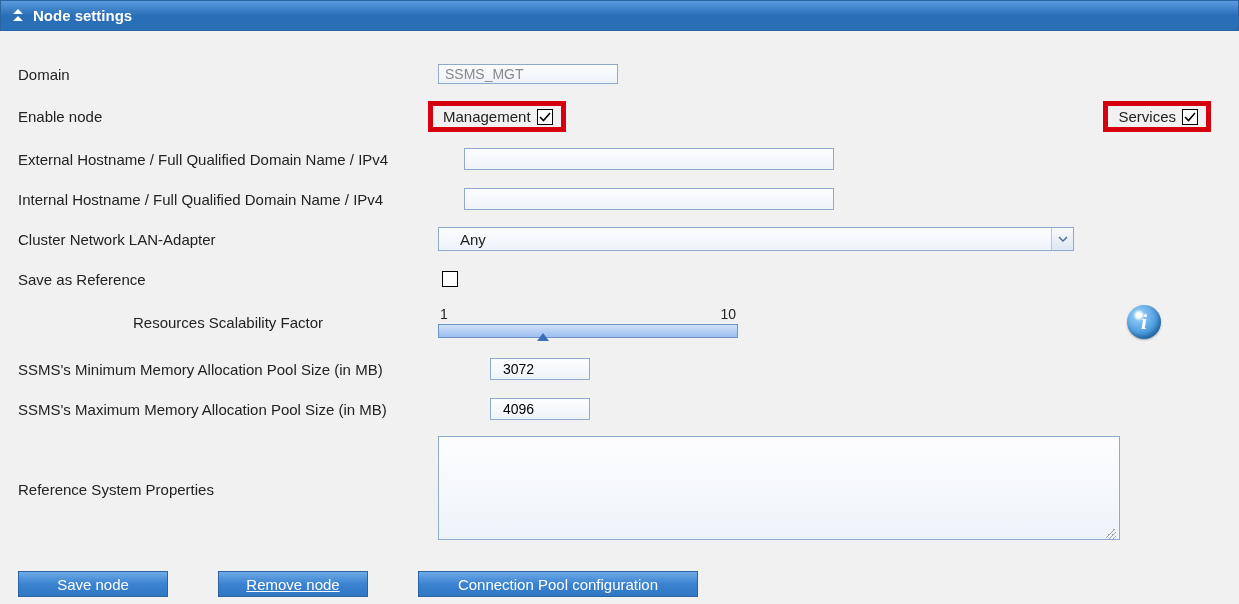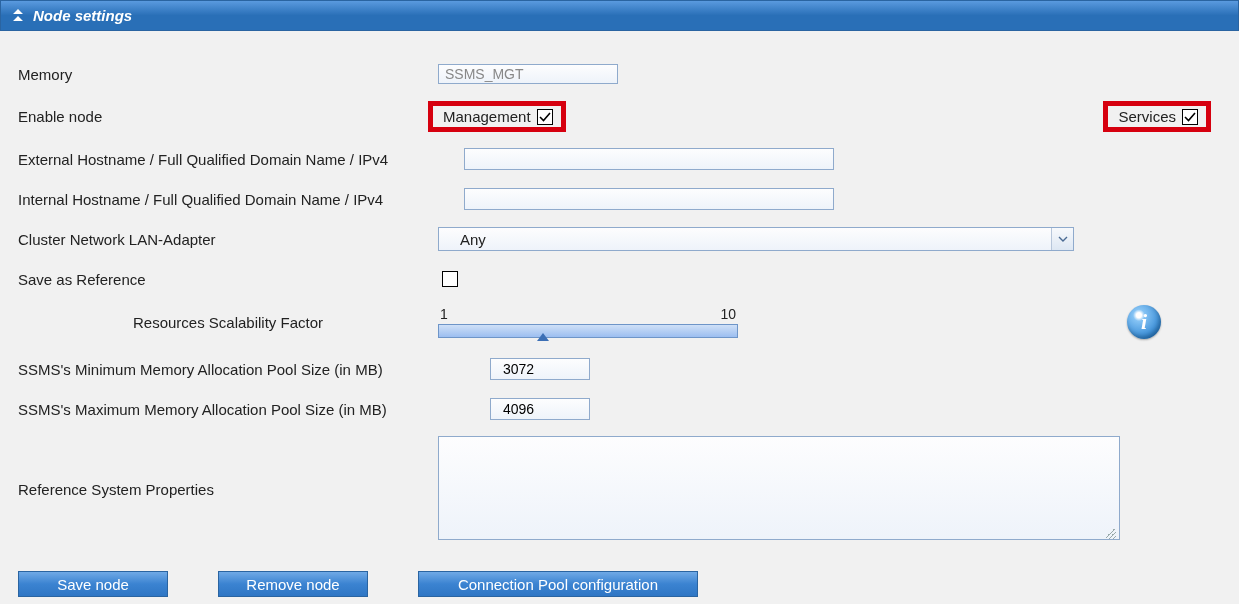--- a/index.html
+++ b/index.html
@@ -13,21 +13,20 @@
   }
   .panel-header {
     background: linear-gradient(#5a9adf 0%, #296fb7 50%, #296fb7 100%);
     color: #fff;
     font-weight: bold;
     padding: 6px 10px;
     border: 1px solid #2a64a1;
     display: flex;
     align-items: center;
     gap: 8px;
-    font-style: italic;
   }
   .panel-header .chev svg { width: 14px; height: 14px; display: block; }
   .content {
     padding: 30px 18px 18px 18px;
     position: relative;
   }
   .row {
     display: flex;
     align-items: center;
     margin-bottom: 14px;
@@ -138,21 +137,21 @@
     align-items: center;
     justify-content: center;
     color: #fff;
     background: linear-gradient(#6fa9e6 0%, #3b83d1 50%, #2f76c4 100%);
     border: 1px solid #2a64a1;
     height: 26px;
     font-size: 15px;
     cursor: pointer;
   }
   .btn-save { width: 150px; }
-  .btn-remove { width: 150px; margin-left: 50px; }
+  .btn-remove { width: 150px; margin-left: 50px; text-decoration: underline; }
   .btn-conn { width: 280px; margin-left: 50px; }
   .info-icon {
     width: 34px; height: 34px;
     border-radius: 50%;
     background: radial-gradient(circle at 35% 30%, #fff 0 8%, #85c3f4 18%, #2f86d3 75%, #1a5e9e 100%);
     display: flex; align-items: center; justify-content: center;
     box-shadow: inset -2px -3px 4px rgba(0,0,0,.25), 0 1px 2px rgba(0,0,0,.3);
     color: #fff;
     font-family: Georgia, 'Times New Roman', serif;
     font-style: italic;
@@ -175,21 +174,21 @@
     <svg viewBox="0 0 14 14">
         <path d="M2 5 L7 0 L12 5 Z M2 12 L7 7 L12 12 Z" fill="#fff"></path>
       </svg>
   </span>
   <span>Node settings</span>
 </div>
 
 <div class="content">
 
   <div class="row">
-    <div class="label-col">Memory</div>
+    <div class="label-col">Domain</div>
     <input class="node-id-input" type="text" readonly="" value="SSMS_MGT" style="">
   </div>
 
   <div class="row" style="position:relative;">
     <div class="label-col">Enable node</div>
 
     <span class="highlight-box" style="margin-left:-10px;">
       <span>Management</span>
       <span class="chk">
         <svg viewBox="0 0 12 12">

